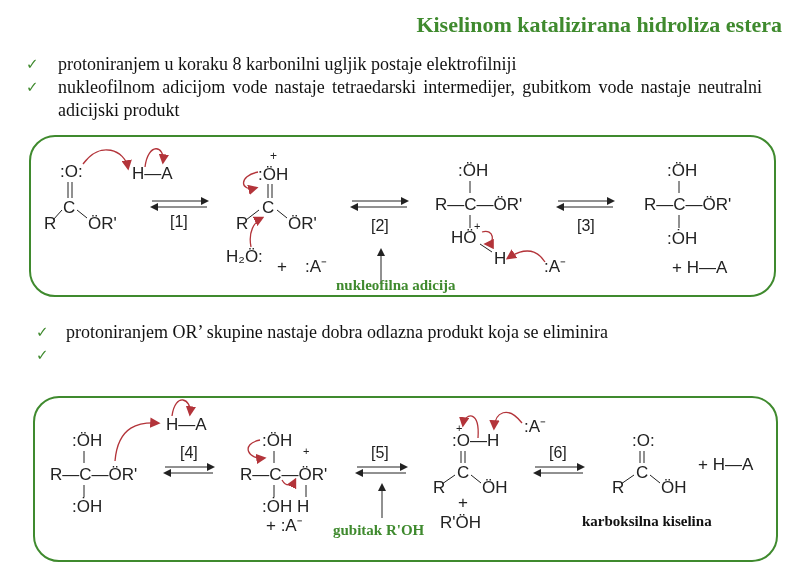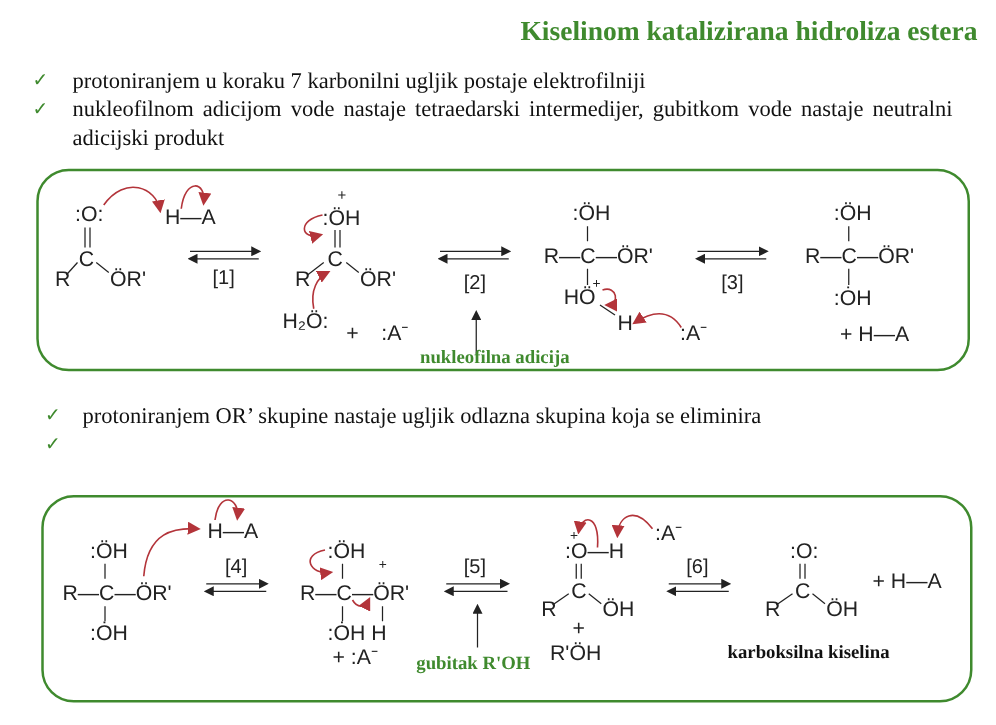--- a/index.html
+++ b/index.html
@@ -14,21 +14,21 @@
   .step{font-size:16px;fill:#222;}
   .lbl-green{font-family:"Liberation Serif",serif !important;font-weight:bold;font-size:15px;fill:#3f8a2e;}
   .lbl-black{font-family:"Liberation Serif",serif !important;font-weight:bold;font-size:15px;fill:#111;}
 </style>
 </head>
 <body>
 
 <div class="title">Kiselinom katalizirana hidroliza estera</div>
 
 <div class="bullets" style="top:53px;">
-  <div class="bullet"><span class="check">✓</span><span>protoniranjem u koraku 7 karbonilni ugljik postaje elektrofilniji</span></div>
+  <div class="bullet"><span class="check">✓</span><span>protoniranjem u koraku 8 karbonilni ugljik postaje elektrofilniji</span></div>
   <div class="bullet"><span class="check">✓</span><span>nukleofilnom adicijom vode nastaje tetraedarski intermedijer, gubitkom vode nastaje  neutralni adicijski produkt</span></div>
 </div>
 
 <div class="box" style="left:29px;top:135px;width:747px;height:162px;"></div>
 <svg style="position:absolute;left:0;top:0" width="797" height="580">
   <defs>
     <marker id="ah" markerWidth="8" markerHeight="8" refX="6" refY="4" orient="auto">
         <path d="M0,0 L8,4 L0,8 z" fill="#222"></path>
       </marker>
     <marker id="rh" markerWidth="8" markerHeight="8" refX="6" refY="4" orient="auto">
@@ -91,21 +91,21 @@
 
   <text class="mol" x="667" y="176">:ÖH</text>
   <line x1="679" y1="181" x2="679" y2="193" stroke="#222"></line>
   <text class="mol" x="644" y="210">R—C—ÖR'</text>
   <line x1="679" y1="215" x2="679" y2="228" stroke="#222"></line>
   <text class="mol" x="667" y="244">:ȮH</text>
   <text class="mol" x="672" y="273">+  H—A</text>
 </svg>
 
 <div class="bullets" style="top:321px;">
-  <div class="bullet" style="padding-left:44px"><span class="check" style="left:14px">✓</span><span>protoniranjem OR’ skupine nastaje ugljik odlazna skupina koja se eliminira</span></div>
+  <div class="bullet" style="padding-left:44px"><span class="check" style="left:14px">✓</span><span>protoniranjem OR’ skupine nastaje dobra odlazna produkt koja se eliminira</span></div>
   <div class="bullet" style="padding-left:44px"><span class="check" style="left:14px">✓</span></div>
 </div>
 
 <div class="box" style="left:33px;top:396px;width:745px;height:166px;"></div>
 <svg style="position:absolute;left:0;top:0" width="797" height="580">
   <defs>
     <marker id="ah2" markerWidth="8" markerHeight="8" refX="6" refY="4" orient="auto">
         <path d="M0,0 L8,4 L0,8 z" fill="#222"></path>
       </marker>
     <marker id="rh2" markerWidth="8" markerHeight="8" refX="6" refY="4" orient="auto">

